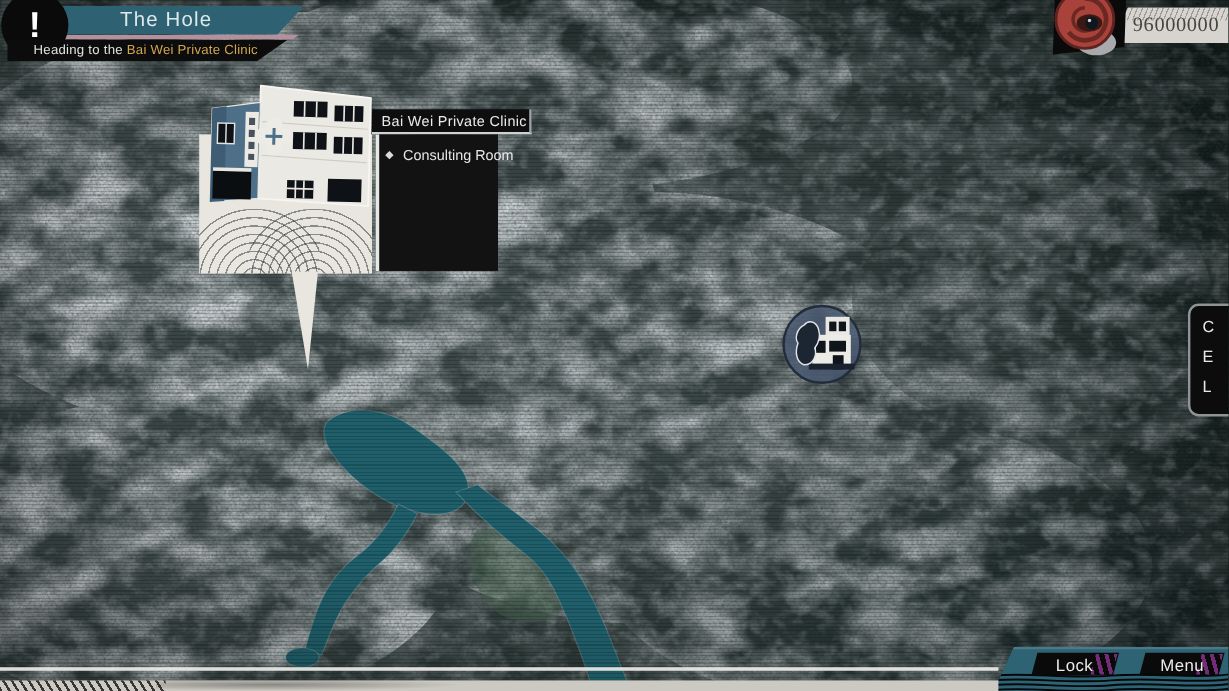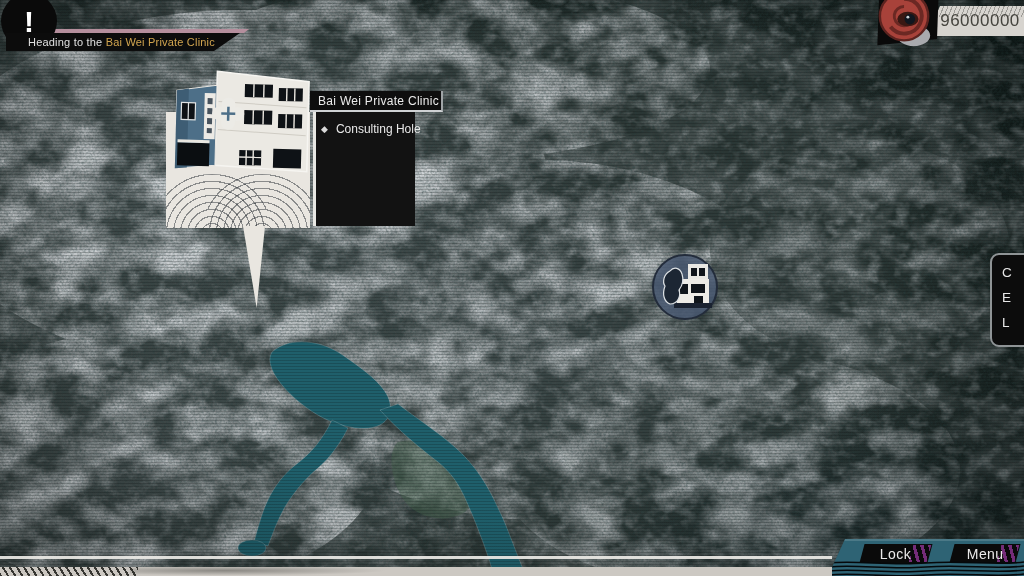--- a/index.html
+++ b/index.html
@@ -54,21 +54,21 @@
     font-size:11px;letter-spacing:.2px;white-space:pre;
   }
   .banner-sub .pre{color:#e0e0e0;}
   .banner-sub .loc{color:#d2a54f;}
 
   
   .currency{right:0;top:0;width:150px;height:52px;z-index:6;}
   .currency-plate{
     position:absolute;left:52px;top:6px;width:98px;height:30px;background:#d7d4cf;
     clip-path:polygon(14px 0,100% 0,100% 100%,0 100%);
-    display:flex;align-items:center;justify-content:center;overflow:hidden;
+    display:flex;align-items:center;justify-content:center;overflow:hidden;font-family:Liberation Serif, serif;
   }
   .currency-plate::before{
     content:'';position:absolute;left:0;right:0;top:0;height:11px;
     background:repeating-linear-gradient(112deg, rgba(70,70,66,.4) 0 1px, rgba(0,0,0,0) 1px 4px);
   }
   .currency-plate .num{position:relative;color:#45443e;font-size:17px;letter-spacing:.5px;padding-left:10px;}
   .currency-quad{
     position:absolute;left:4px;top:-4px;width:60px;height:46px;background:#0a0a0a;
     transform:rotate(-6deg) skewX(-8deg);
   }
@@ -263,25 +263,28 @@
         <rect x="12" y="80" width="32" height="23" fill="#0b0e11"></rect>
         <rect x="12" y="77" width="32" height="3" fill="#e9e6e0"></rect>
       </g>
     </svg>
     <div class="popup-header">
       <span>Bai Wei Private Clinic</span>
     </div>
     <div class="popup-body">
       <div class="popup-item">
         <span class="b">◆</span>
-        <span>Consulting Hole</span>
+        <span>Consulting Room</span>
       </div>
     </div>
   </div>
 
+  <div class="abs banner-teal">
+    <span class="t">The Hole</span>
+  </div>
   <div class="abs banner-underline"></div>
   <div class="abs alert-circle">
     <span class="mark">!</span>
   </div>
   <div class="abs banner-sub">
     <span class="pre">Heading to the </span><span class="loc">Bai Wei Private Clinic</span>
   </div>
 
   <div class="abs currency">
     <div class="currency-plate">

